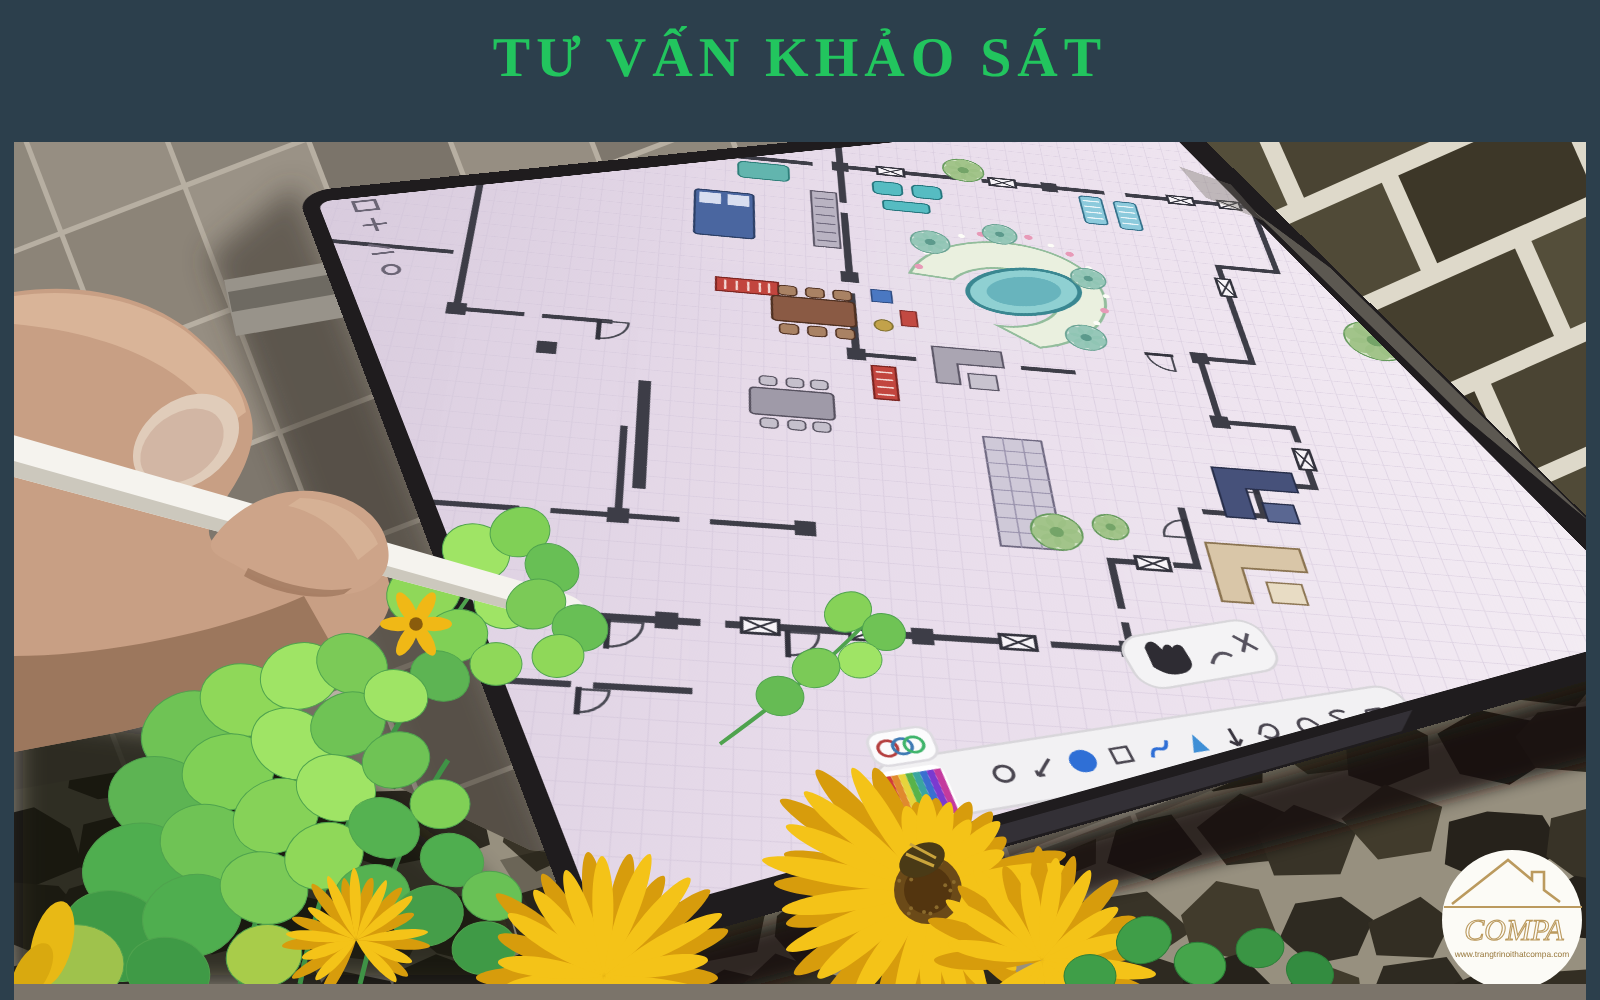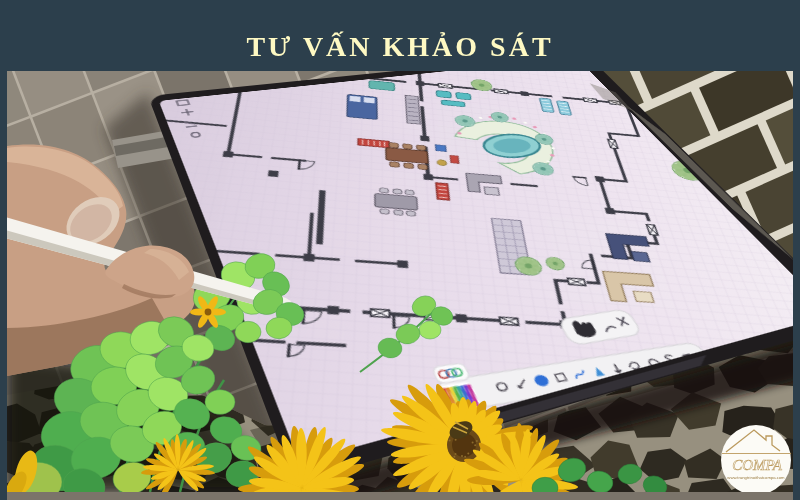--- a/index.html
+++ b/index.html
@@ -1,17 +1,17 @@
 <!DOCTYPE html>
 <html><head>
 <meta charset="utf-8">
 <style>
 html,body{margin:0;padding:0;}
 #page{position:relative;width:800px;height:500px;background:#2c3f4c;overflow:hidden;font-family:"Liberation Sans",sans-serif;}
-#banner{position:absolute;left:0;top:14px;width:800px;text-align:center;font-family:"Liberation Serif",serif;font-weight:bold;font-size:28px;letter-spacing:3px;color:#fef9c3;margin-top:17px;}
+#banner{position:absolute;left:0;top:14px;width:800px;text-align:center;font-family:"Liberation Serif",serif;font-weight:bold;font-size:28px;letter-spacing:3px;color:#22c55e;}
 #photo{position:absolute;left:7px;top:71px;width:786px;height:464px;overflow:hidden;background:#7b746a;}
 #photo svg{position:absolute;left:0;top:0;}
 #tablet{position:absolute;left:0;top:0;width:440px;height:400px;transform-origin:0 0;
 transform:matrix3d(1.293921,-0.109978,0,0.000525,0.121620,0.618118,0,-0.000848,0,0,1,0,141,25,0,1);}
 #frame{position:absolute;left:0;top:0;width:440px;height:400px;background:#1f1c1e;border-radius:15px;}
 #screen{position:absolute;left:7px;top:9px;width:418px;height:379px;background:linear-gradient(115deg,#d8cbdd 0%,#e7dbea 40%,#efe5f0 75%,#f4eef4 100%);border-radius:6px;overflow:hidden;}
 </style>
 </head>
 <body>
 <div id="page">

